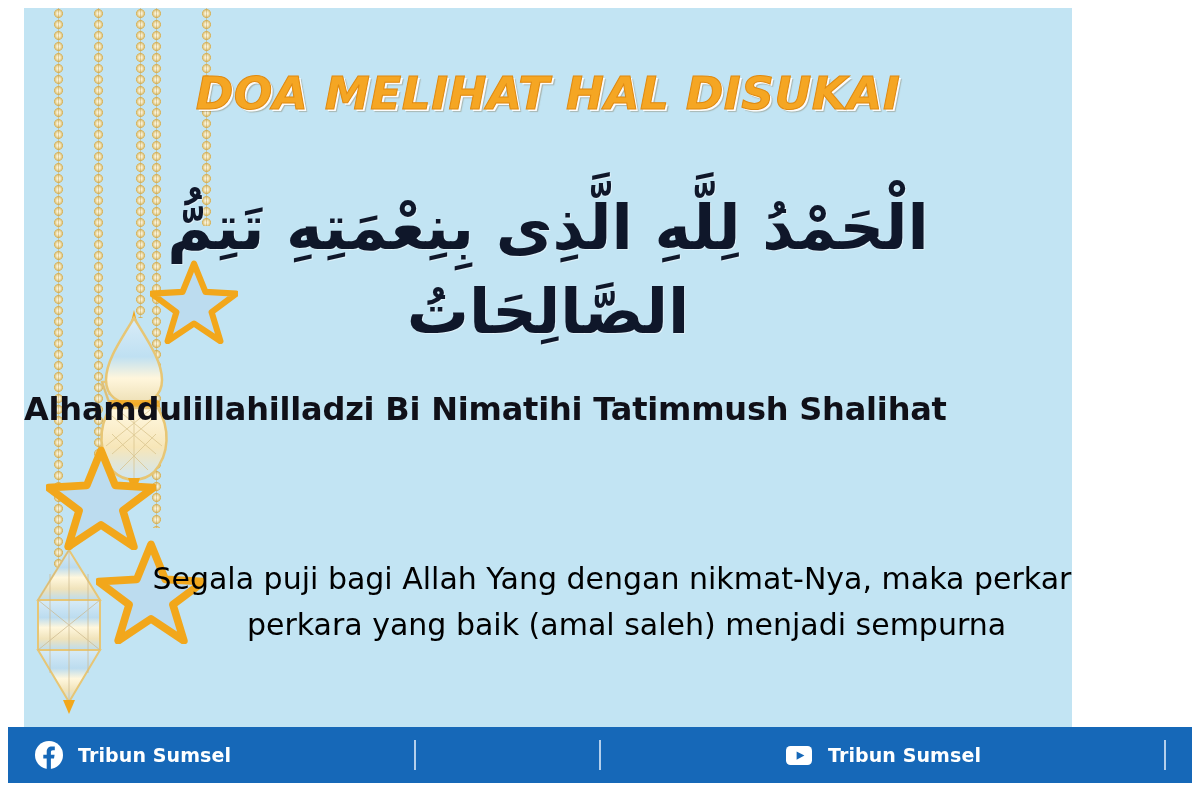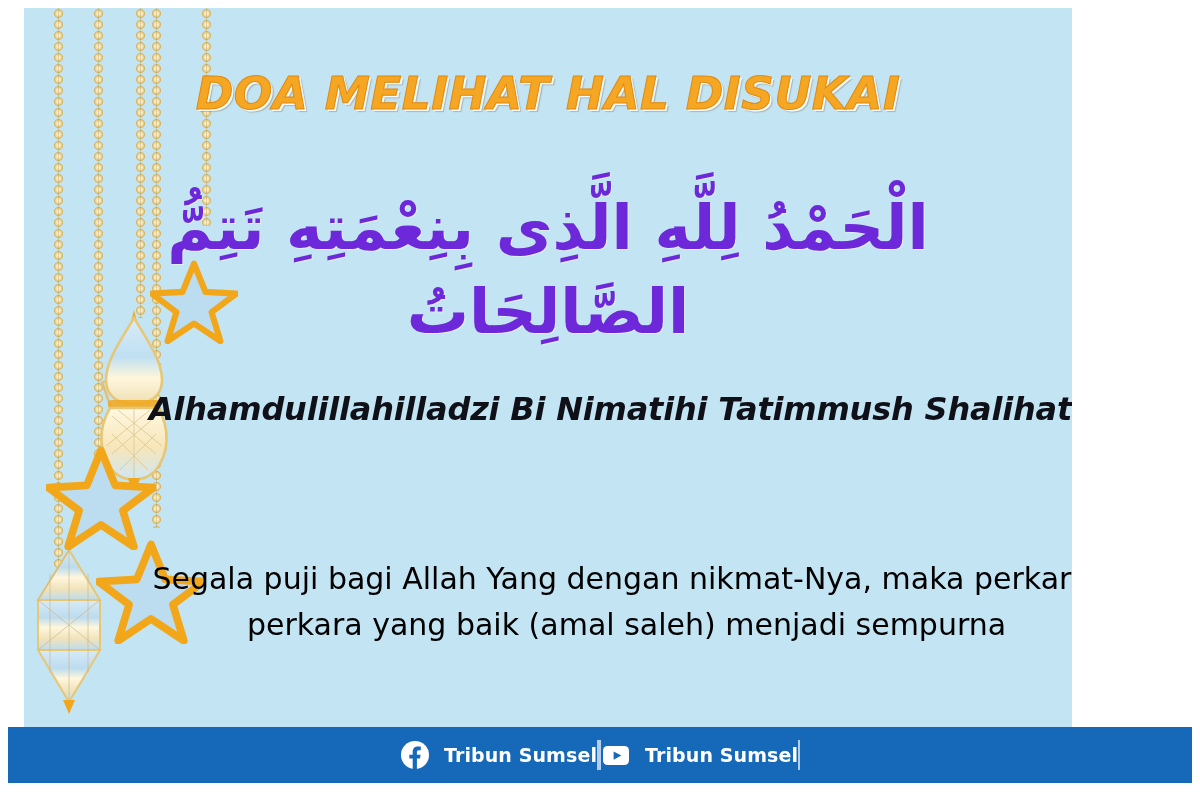--- a/index.html
+++ b/index.html
@@ -90,36 +90,35 @@
     left: 0;
     right: 0;
     top: 178px;
     text-align: center;
     direction: rtl;
     unicode-bidi: bidi-override;
     font-family: "DejaVu Sans", "Liberation Sans", sans-serif;
     font-weight: bold;
     font-size: 62px;
     line-height: 1.35;
-    color: #6d28d9;
+    color: #0f172a;
     text-shadow: 1px 1px 0 rgba(255,255,255,.45);
     padding: 0 60px;
     z-index: 6;
   }
 
   
   .translit {
     position: absolute;
     left: 0;
     right: 0;
     top: 382px;
-    text-align: right;
+    text-align: left;
     font-family: "DejaVu Sans", sans-serif;
     font-weight: bold;
-    font-style: italic;
     font-size: 32px;
     letter-spacing: -0.2px;
     color: #101018;
     z-index: 6;
   }
 
   
   .translation {
     position: absolute;
     left: 115px;
@@ -137,21 +136,21 @@
   
   .footer {
     position: absolute;
     left: 8px;
     right: 8px;
     bottom: 17px;
     height: 56px;
     background: #1668b8;
     display: flex;
     align-items: center;
-    justify-content: center;
+    justify-content: space-between;
     padding: 0 26px;
     box-sizing: border-box;
     z-index: 10;
   }
   .social {
     display: flex;
     align-items: center;
     gap: 14px;
     flex: 0 0 auto;
   }

